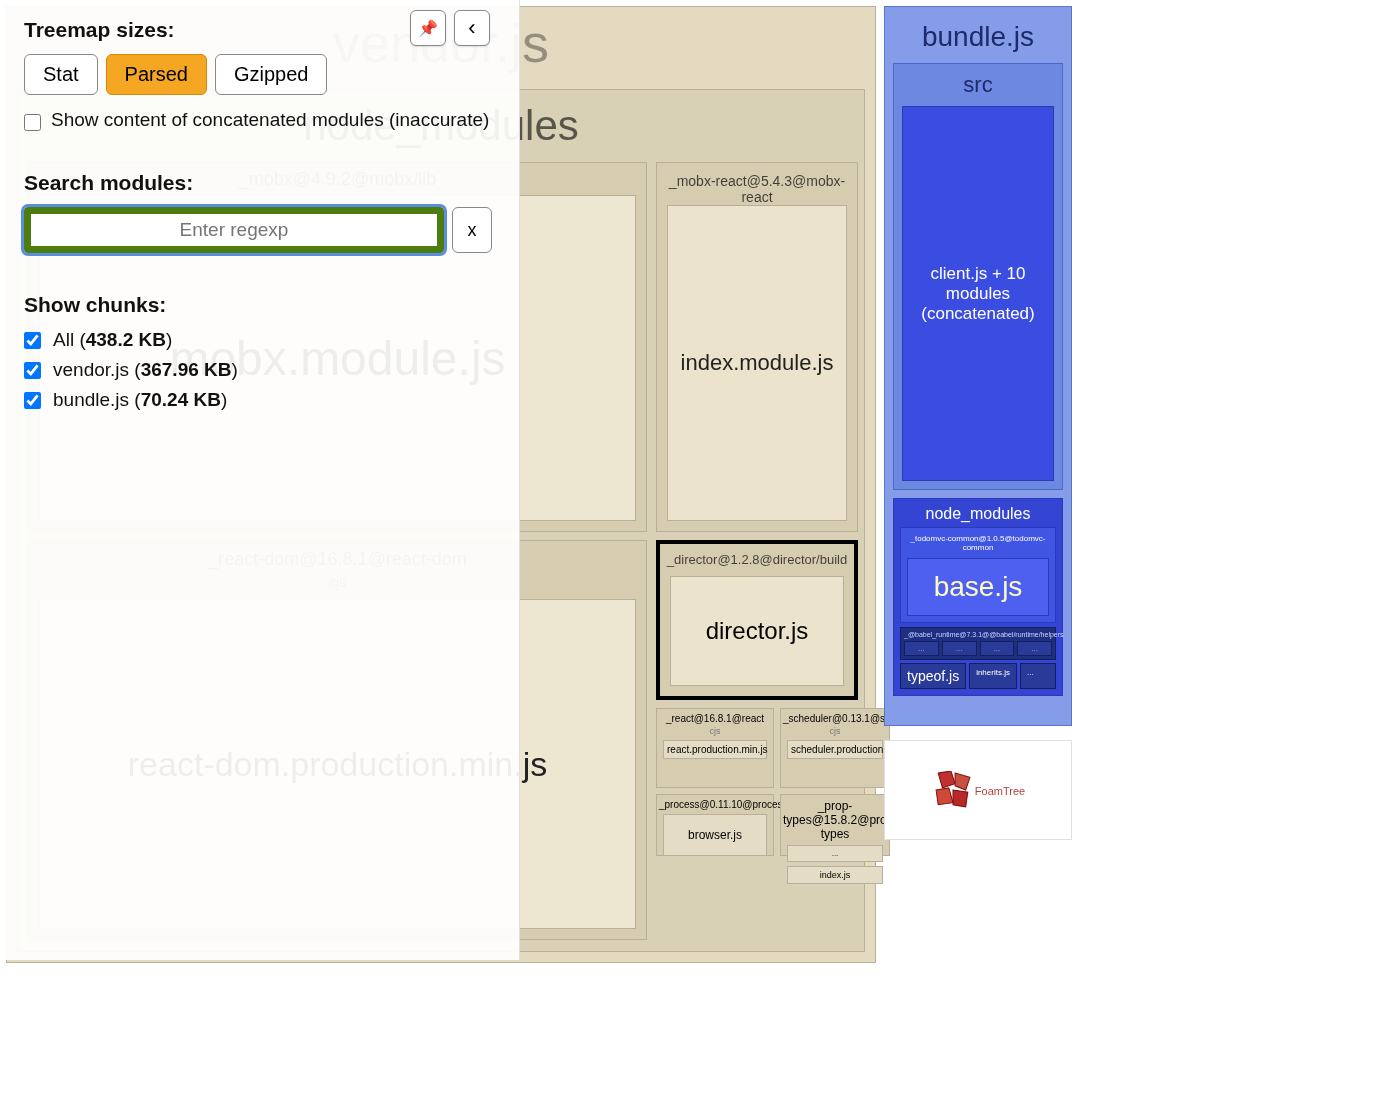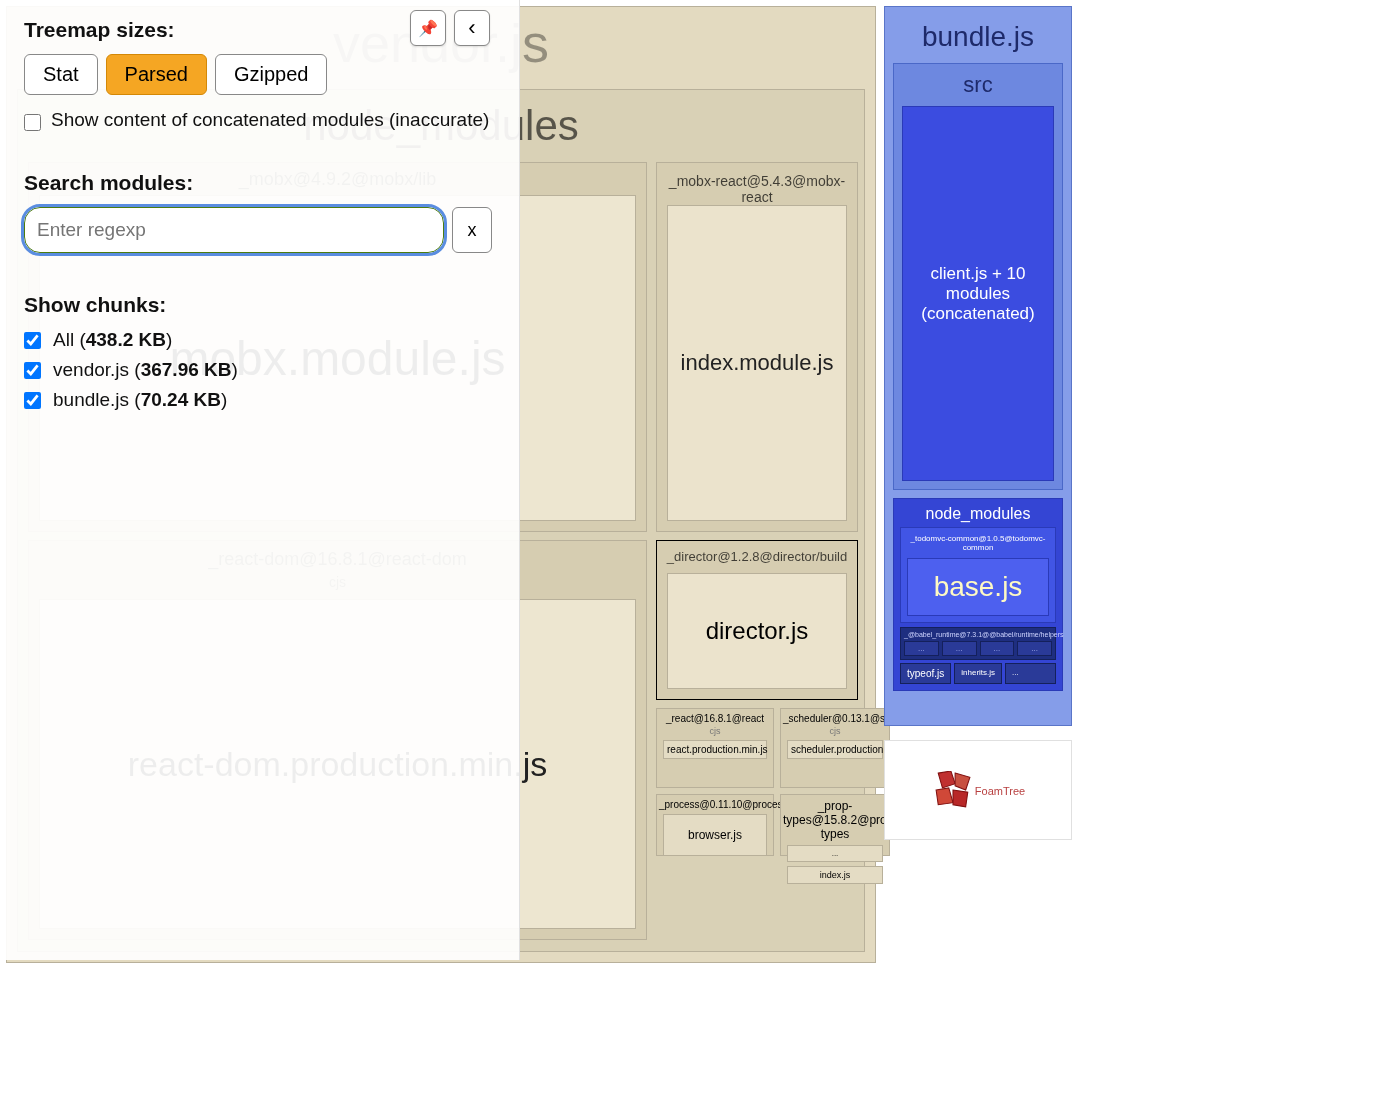--- a/index.html
+++ b/index.html
@@ -18,21 +18,21 @@
 .mobx-mod-title { font-size: 48px; color: #222; }
 .react-dom-outer { position: absolute; top: 450px; left: 10px; width: 619px; height: 400px; background: #d6cdb1; border: 1px solid #b8b09a; text-align: center; }
 .rd-title { font-size: 18px; color: rgba(0,0,0,0.5); padding-top: 8px; }
 .rd-cjs { font-size: 14px; color: rgba(0,0,0,0.45); margin-top: 4px; }
 .rd-inner { position: absolute; top: 58px; left: 10px; right: 10px; bottom: 10px; background: #ede6d0; border: 1px solid #b8b09a; display: flex; align-items: center; justify-content: center; }
 .rd-inner-title { font-size: 34px; color: #222; }
 .mobx-react { position: absolute; top: 72px; left: 638px; width: 202px; height: 370px; background: #d6cdb1; border: 1px solid #b8b09a; text-align: center; }
 .mr-title { font-size: 14px; color: rgba(0,0,0,0.7); padding: 10px 4px; }
 .mr-inner { position: absolute; top: 42px; left: 10px; right: 10px; bottom: 10px; background: #ebe3cc; border: 1px solid #b8b09a; display: flex; align-items: center; justify-content: center; }
 .mr-inner-title { font-size: 22px; color: #222; }
-.director-outer { position: absolute; top: 450px; left: 638px; width: 202px; height: 160px; background: #d6cdb1; border: 1px solid #000000; text-align: center; }
+.director-outer { position: absolute; top: 450px; left: 638px; width: 202px; height: 160px; background: #d6cdb1; border: 4px solid #000000; text-align: center; }
 .dir-title-text { font-size: 13px; color: rgba(0,0,0,0.7); padding-top: 8px; }
 .dir-inner { position: absolute; top: 32px; left: 10px; right: 10px; bottom: 10px; background: #ebe3cc; border: 1px solid #b8b09a; display: flex; align-items: center; justify-content: center; font-size: 24px; }
 .small-boxes { position: absolute; top: 618px; left: 638px; width: 234px; }
 .small-row { display: flex; gap: 6px; }
 .sm-box { background: #d6cdb1; border: 1px solid #b8b09a; text-align: center; font-size: 10px; padding: 4px 2px; flex: 1; }
 .sm-box .sub { font-size: 9px; color: #777; margin-top: 2px; }
 .sm-inner { background: #e4dcc4; border: 1px solid #b8b09a; margin: 4px 4px 2px; padding: 3px; font-size: 10px; }
 .react-box { width: 118px; height: 80px; }
 .sched-box { width: 78px; height: 80px; }
 .proc-box { width: 118px; height: 62px; margin-top: 6px; }
@@ -47,40 +47,40 @@
 .nm-blue { margin: 0 8px 8px; background: #3445d4; border: 1px solid #2a3ab8; padding: 0 0 6px; }
 .nm-blue-title { text-align: center; color: #fff; font-size: 16px; padding: 6px 0 4px; }
 .todomvc { margin: 0 6px; background: #4155e5; border: 1px solid #2a3ab8; padding: 4px 0 4px; }
 .tv-title { color: #fff; text-align: center; font-size: 8px; padding: 2px; }
 .base-box { margin: 4px 6px 2px; background: #4d60ef; border: 1px solid #2a3ab8; text-align: center; color: #fef9c3; font-size: 28px; padding: 12px 0; }
 .babel-box { margin: 4px 6px 0; background: #1e2e80; border: 1px solid #14205c; padding: 3px; }
 .babel-title { color: #cfd5ff; font-size: 7px; text-align: center; }
 .babel-row { display: flex; gap: 3px; margin-top: 3px; }
 .babel-item { background: #2a3a98; border: 1px solid #14205c; flex: 1; text-align: center; color: #aab4f0; font-size: 8px; padding: 2px; }
 .typeof-row { display: flex; gap: 3px; margin: 3px 6px 0; }
-.typeof-box { background: #2a3a98; border: 1px solid #14205c; color: #fff; font-size: 10px; padding: 4px 6px; }
+.typeof-box { background: #2a3a98; border: 1px solid #14205c; color: #fff; font-size: 14px; padding: 4px 6px; }
 
 
 .foamtree { position: absolute; top: 740px; left: 884px; width: 188px; height: 100px; background: #fff; border: 1px solid #e0e0e0; display: flex; flex-direction: row; align-items: center; justify-content: center; }
 .ft-svg { width: 44px; height: 38px; }
 .ft-label { font-size: 11px; color: #b84040; margin-top: 2px; }
 
 
 .panel { position: absolute; top: 0; left: 0; width: 520px; height: 960px; background: rgba(255,255,255,0.92); border-right: 1px solid #e0e0e0; padding: 18px 24px; font-size: 18px; color: #111; }
 .panel-btns { position: absolute; top: 10px; left: 410px; display: flex; gap: 8px; }
 .icon-btn { width: 36px; height: 36px; border: 1px solid #888; border-radius: 6px; background: #fff; display: flex; align-items: center; justify-content: center; cursor: pointer; font-size: 16px; box-shadow: 0 1px 2px rgba(0,0,0,0.12); }
 .sec-title { font-weight: bold; font-size: 21px; margin-bottom: 12px; }
 .size-btns { display: flex; gap: 8px; margin-bottom: 14px; }
 .size-btn { border: 1px solid #888; border-radius: 6px; padding: 8px 18px; font-size: 20px; background: #fff; cursor: pointer; }
 .size-btn.active { background: #f5a623; border-color: #d48806; }
 .chk-row { display: flex; align-items: flex-start; gap: 10px; margin-bottom: 4px; font-size: 19px; }
 .chk-row input { margin-top: 5px; width: 17px; height: 17px; }
 .search-sec { margin-top: 40px; }
 .search-row { display: flex; gap: 8px; margin-top: 10px; margin-bottom: 40px; }
-.search-input { flex: 0 0 420px; height: 46px; border: 1px solid #4d7c0f; border-radius: 16px; padding: 0 12px; font-size: 19px; outline: 3px solid #5a8de0; outline-offset: 0; }
+.search-input { flex: 0 0 420px; height: 46px; border: 7px solid #4d7c0f; border-radius: 4px; padding: 0 12px; font-size: 19px; outline: 3px solid #5a8de0; outline-offset: 0; text-align: center; }
 .x-btn { width: 40px; height: 46px; border: 1px solid #888; border-radius: 6px; background: #fff; font-size: 18px; cursor: pointer; }
 .chunk-list { margin-top: 12px; }
 .chunk-row { display: flex; align-items: center; gap: 12px; font-size: 19px; margin-bottom: 8px; }
 .chunk-row input { width: 17px; height: 17px; }
 .chunk-row .size { font-weight: bold; }
 </style>
 </head>
 <body>
 
 <div class="treemap-area">

